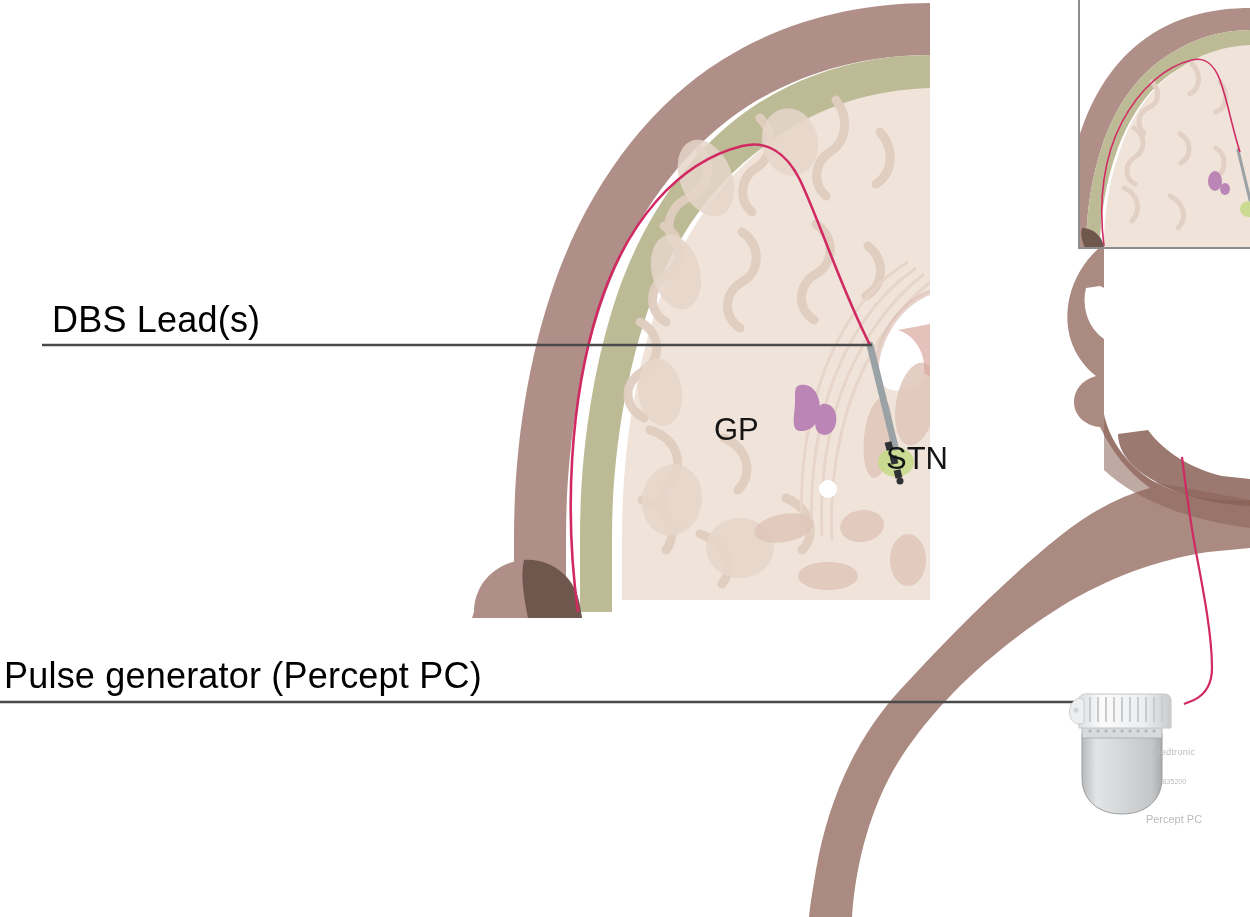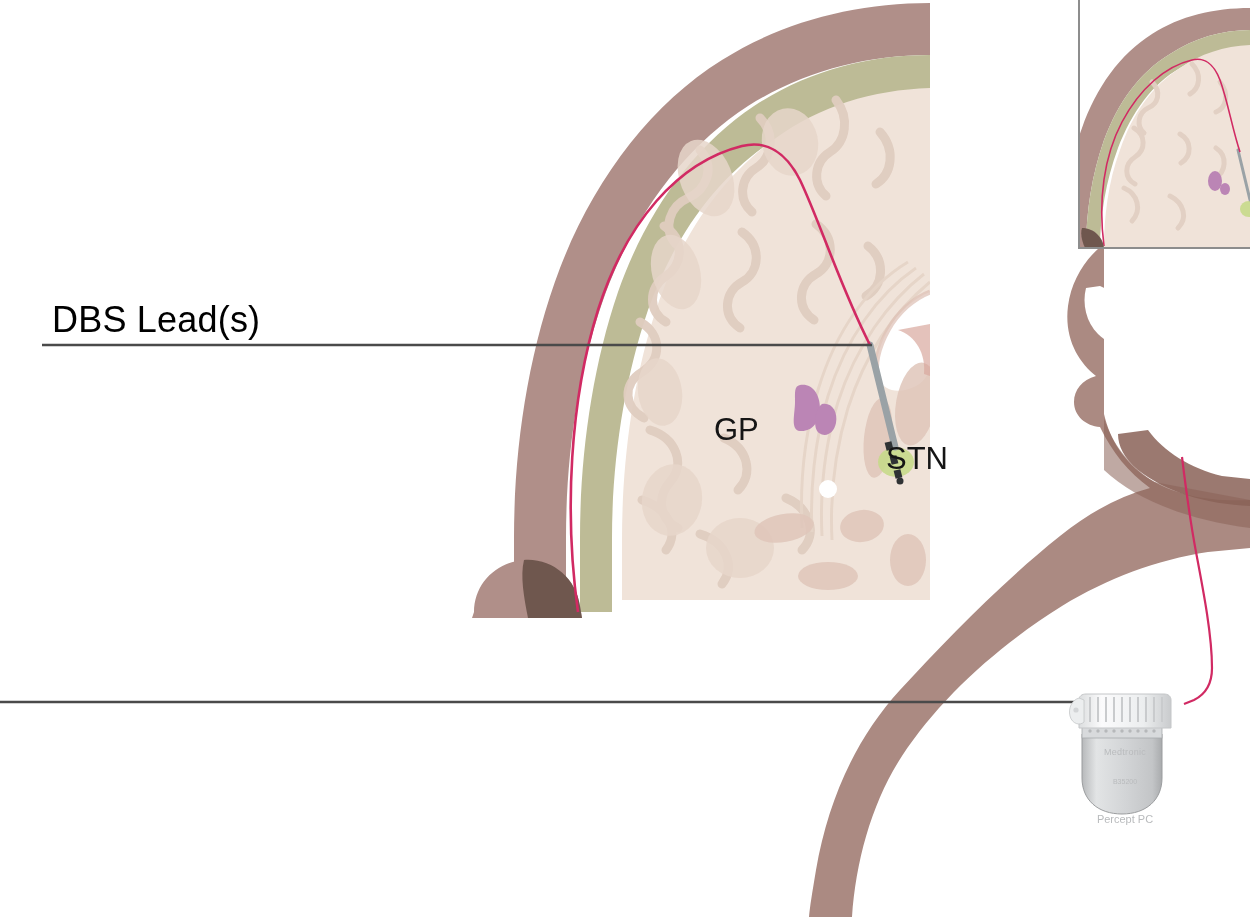--- a/index.html
+++ b/index.html
@@ -13,21 +13,21 @@
   #pg-label{left:4px;top:655px;font-size:36px;letter-spacing:.2px;}
   .anat{position:absolute;color:#151515;font-size:31px;font-weight:400;
         font-family:"Liberation Sans","DejaVu Sans",sans-serif;white-space:nowrap;}
   #gp-label{left:714px;top:412px;}
   #stn-label{left:886px;top:441px;}
   .ipg-txt{position:absolute;color:#b9bbbd;text-align:center;width:100%;
            font-family:"Liberation Sans","DejaVu Sans",sans-serif;}
   #ipg-brand{top:47px;font-size:9px;letter-spacing:.3px;}
   #ipg-model{top:66px;font-size:11px;margin-top:47px;}
   #ipg-num{top:78px;font-size:7px;}
-  #ipg-body{position:absolute;left:1073px;top:700px;width:104px;height:108px;}
+  #ipg-body{position:absolute;left:1122px;top:700px;width:104px;height:108px;}
 </style>
 </head>
 <body>
 
 <div id="stage">
 
   <svg id="scene" viewBox="0 0 1250 917" width="1250" height="917">
 
     <defs>
       <clipPath id="brainClip">
@@ -293,17 +293,18 @@
     </svg>
     <div></div>
 
   <div id="ipg-body">
     <div class="ipg-txt" id="ipg-brand">Medtronic</div>
     <div class="ipg-txt" id="ipg-model">Percept PC</div>
     <div class="ipg-txt" id="ipg-num">B35200</div>
   </div>
 
   <div class="lbl" id="dbs-label">DBS Lead(s)</div>
+  <div class="lbl" id="pg-label">Pulse generator (Percept PC)</div>
 
   <div class="anat" id="gp-label">GP</div>
   <div class="anat" id="stn-label">STN</div>
 
 </div>
 
 </body></html>

